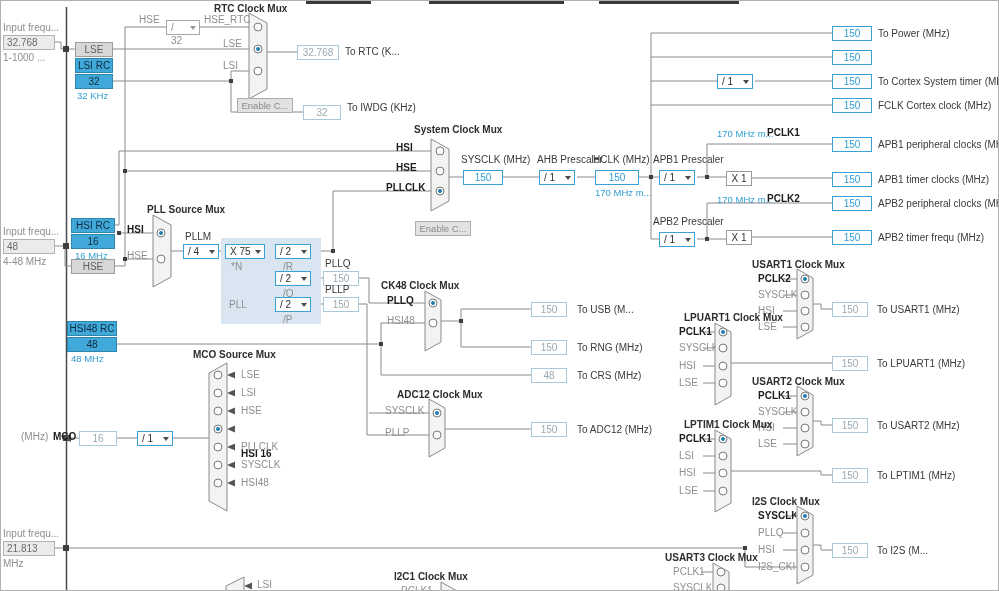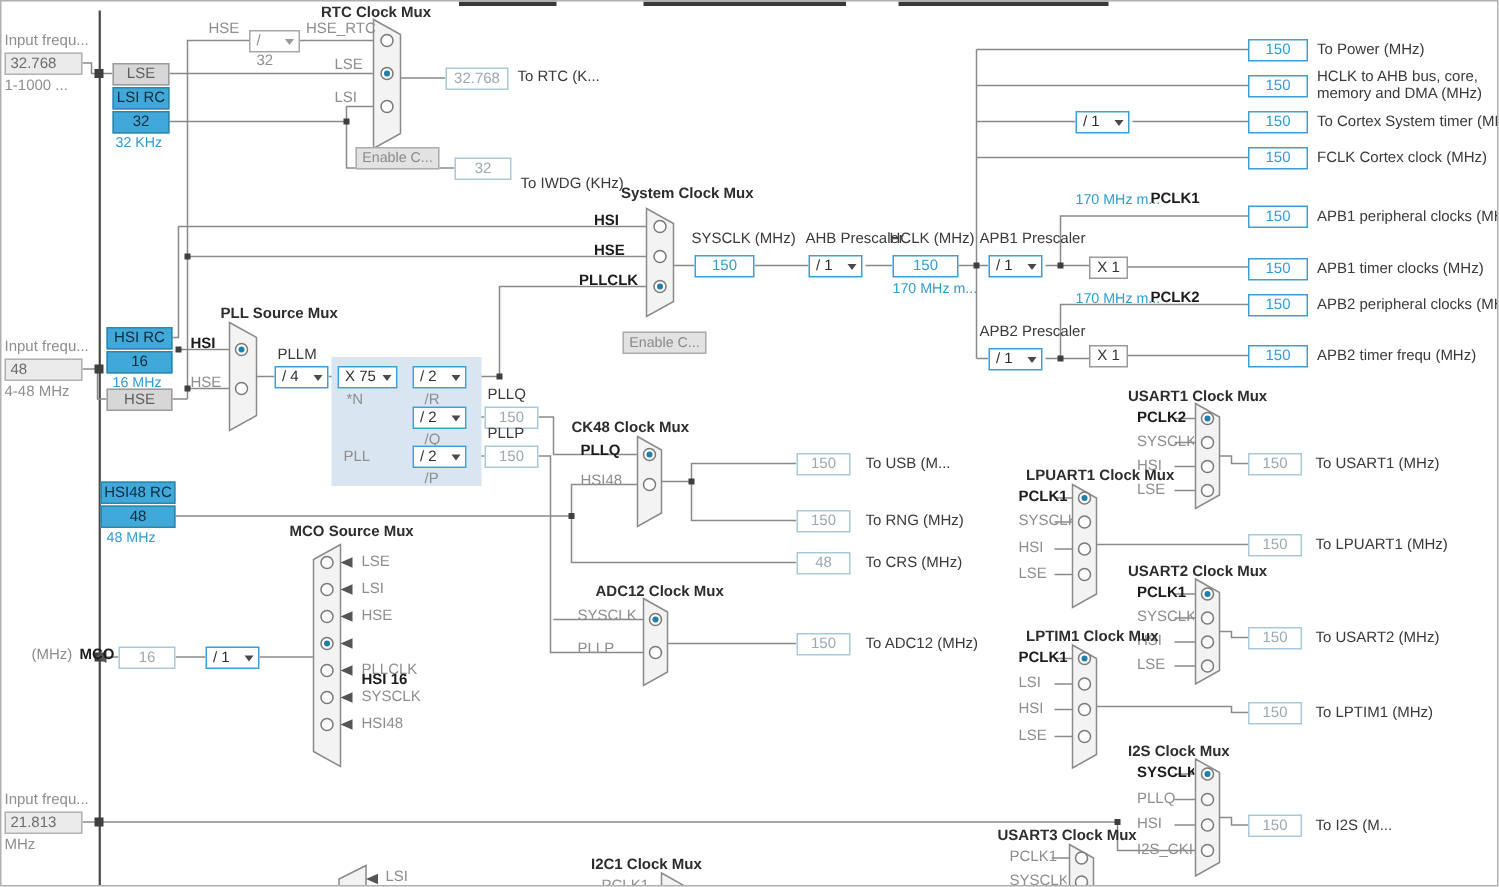--- a/index.html
+++ b/index.html
@@ -280,21 +280,21 @@
 <div class="t" style="left:138px;top:13px">HSE</div>
 <div class="ddg" style="left:165px;top:19px;width:34px">/ 32</div>
 <div class="t" style="left:203px;top:13px">HSE_RTC</div>
 <div class="title" style="left:213px;top:2px">RTC Clock Mux</div>
 <div class="t" style="left:222px;top:37px">LSE</div>
 <div class="t" style="left:222px;top:59px">LSI</div>
 <div class="boxm" style="left:296px;top:44px;width:42px">32.768</div>
 <div class="td" style="left:344px;top:45px">To RTC (K...</div>
 <div class="btn" style="left:236px;top:97px;width:56px">Enable C...</div>
 <div class="boxm" style="left:302px;top:104px;width:38px">32</div>
-<div class="td" style="left:346px;top:116px">To IWDG (KHz)</div>
+<div class="td" style="left:346px;top:101px">To IWDG (KHz)</div>
 
 <div class="title" style="left:413px;top:123px">System Clock Mux</div>
 <div class="tb" style="left:395px;top:141px">HSI</div>
 <div class="tb" style="left:395px;top:161px">HSE</div>
 <div class="tb" style="left:385px;top:181px">PLLCLK</div>
 <div class="td" style="left:460px;top:153px">SYSCLK (MHz)</div>
 <div class="box" style="left:462px;top:169px;width:40px">150</div>
 <div class="btn" style="left:414px;top:220px;width:56px">Enable C...</div>
 <div class="td" style="left:536px;top:153px">AHB Prescaler</div>
 <div class="dd" style="left:538px;top:169px;width:36px">/ 1</div>
@@ -309,22 +309,20 @@
 <div class="td" style="left:652px;top:215px">APB2 Prescaler</div>
 <div class="dd" style="left:658px;top:231px;width:36px">/ 1</div>
 <div class="x1" style="left:725px;top:229px;width:26px">X 1</div>
 <div class="blue" style="left:716px;top:193px">170 MHz m...</div>
 <div class="tb" style="left:766px;top:192px">PCLK2</div>
 <div class="dd" style="left:716px;top:73px;width:36px">/ 1</div>
 
 <div class="box" style="left:831px;top:25px;width:40px">150</div>
 <div class="td" style="left:877px;top:27px">To Power (MHz)</div>
 <div class="box" style="left:831px;top:49px;width:40px">150</div>
-<div class="td out-label" style="left:877px;top:45px">HCLK to AHB bus, core,
-memory and DMA (MHz)</div>
 <div class="box" style="left:831px;top:73px;width:40px">150</div>
 <div class="td" style="left:877px;top:75px">To Cortex System timer (MH...</div>
 <div class="box" style="left:831px;top:97px;width:40px">150</div>
 <div class="td" style="left:877px;top:99px">FCLK Cortex clock (MHz)</div>
 <div class="box" style="left:831px;top:136px;width:40px">150</div>
 <div class="td" style="left:877px;top:138px">APB1 peripheral clocks (MHz)</div>
 <div class="box" style="left:831px;top:171px;width:40px">150</div>
 <div class="td" style="left:877px;top:173px">APB1 timer clocks (MHz)</div>
 <div class="box" style="left:831px;top:195px;width:40px">150</div>
 <div class="td" style="left:877px;top:197px">APB2 peripheral clocks (MHz)</div>

